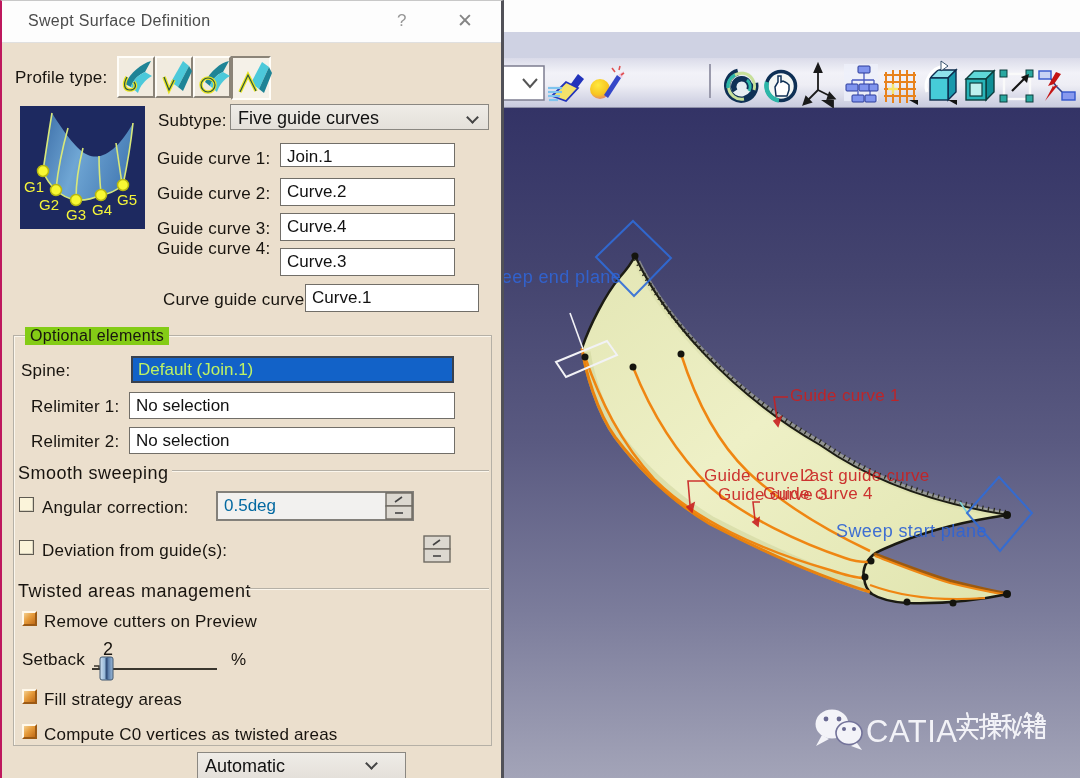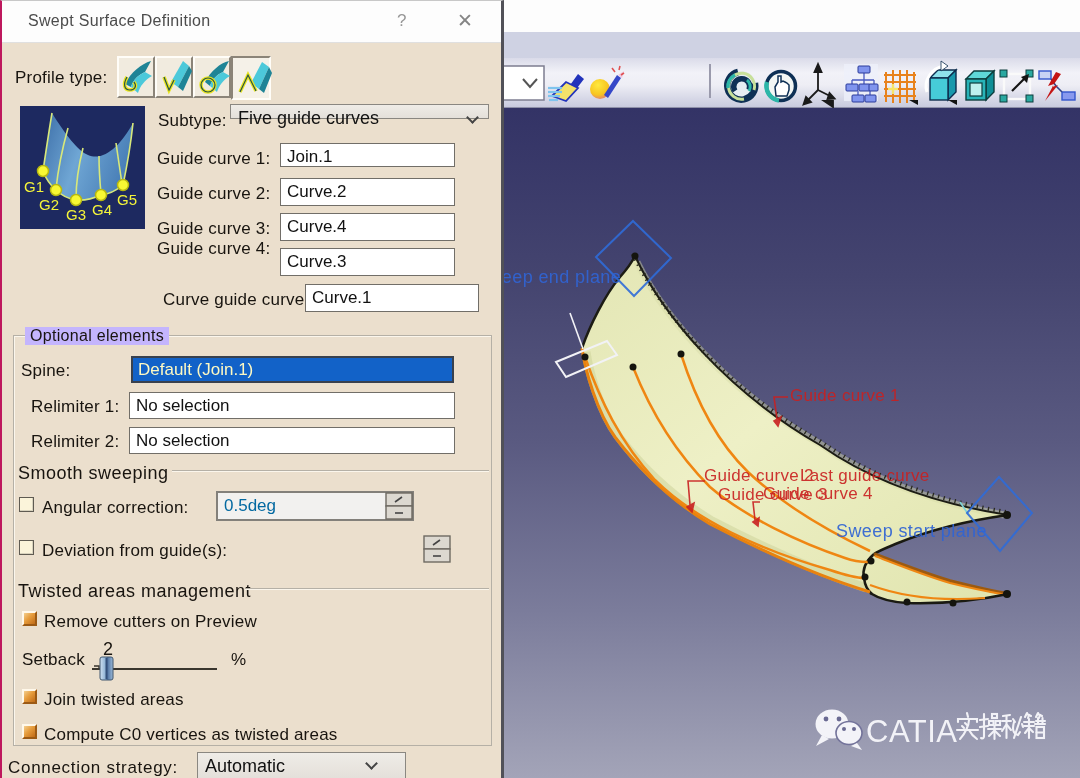--- a/index.html
+++ b/index.html
@@ -16,21 +16,21 @@
 #title .t{position:absolute;left:26px;top:11px;font-size:16px;color:#4c4c4c;letter-spacing:.3px}
 #title .q{position:absolute;left:395px;top:10px;font-size:17px;color:#979797}
 #title .x{position:absolute;left:455px;top:8px;font-size:19px;color:#858585}
 .lbl{position:absolute;font-size:17px;letter-spacing:.2px;color:#18140f;white-space:nowrap}
 .lbl15{position:absolute;font-size:18px;letter-spacing:.5px;color:#18140f;white-space:nowrap}
 .input{position:absolute;background:#fff;border:1px solid #716e68;font-size:17px;color:#111;padding:3px 0 0 6px;white-space:nowrap}
 .combo{position:absolute;background:linear-gradient(180deg,#efece7,#e4e0da);border:1px solid #8a8781;font-size:18px;color:#111;padding:3px 0 0 7px;white-space:nowrap}
 .chev{position:absolute;width:9px;height:9px;border:solid #444;border-width:0 0 2px 2px;transform:rotate(-45deg)}
 .spin{position:absolute;background:#f2f1ef;border:2px solid #83807a;font-size:17px;color:#0369a1;padding:3px 0 0 6px;white-space:nowrap}
 .grp{position:absolute;border:1px solid #b5b0a6;box-shadow:inset 1px 1px 0 #fbf6ec}
-.gl{position:absolute;font-size:16px;letter-spacing:.3px;color:#18140f;background:#c4b5fd;padding:0 5px;white-space:nowrap}
+.gl{position:absolute;font-size:16px;letter-spacing:.3px;color:#18140f;background:#84cc16;padding:0 5px;white-space:nowrap}
 .sep{position:absolute;height:2px;border-top:1px solid #b5b0a6;border-bottom:1px solid #fbf6ec}
 .cb{position:absolute;width:15px;height:15px;background:#fbf4da;border:1px solid #5f5b52;box-shadow:inset -1px -1px 0 #d8d2bd}
 .cbon{position:absolute;width:15px;height:15px;background:linear-gradient(135deg,#f4cf8e 0%,#e69c3c 45%,#c06a16 100%);border-top:2px solid #fff8ea;border-left:2px solid #fff8ea;border-right:2px solid #9c5a14;border-bottom:2px solid #9c5a14}
 .btn3{position:absolute;width:38px;height:42px;background:#f1ebdf;border-top:2px solid #fffdf8;border-left:2px solid #fffdf8;border-right:2px solid #8b8478;border-bottom:2px solid #8b8478}
 .btn3.dn{background:#f5f1e8;border-top:2px solid #8b8478;border-left:2px solid #8b8478;border-right:2px solid #fffdf8;border-bottom:2px solid #fffdf8}
 </style></head>
 <body>
 <div id="stage">
   <div id="appwhite" class="abs"></div>
   <div id="appband" class="abs"></div>
@@ -388,39 +388,39 @@
       <g font-family="Liberation Sans,sans-serif" font-size="15" fill="#f4f43a">
         <text x="4" y="86">G1</text>
           <text x="19" y="104">G2</text>
           <text x="46" y="114">G3</text>
         <text x="72" y="109">G4</text>
           <text x="97" y="99">G5</text>
       </g>
     </svg>
 
     <div class="lbl" style="left:156px;top:110px">Subtype:</div>
-    <div class="combo" style="left:228px;top:103px;width:259px;height:15px">Five guide curves</div>
+    <div class="combo" style="left:228px;top:103px;width:259px;height:26px">Five guide curves</div>
     <div class="chev" style="left:466px;top:112px"></div>
 
     <div class="lbl" style="left:155px;top:148px">Guide curve 1:</div>
     <div class="input" style="left:278px;top:142px;width:175px;height:24px">Join.1</div>
     <div class="lbl" style="left:155px;top:183px">Guide curve 2:</div>
     <div class="input" style="left:278px;top:177px;width:175px;height:28px">Curve.2</div>
     <div class="lbl" style="left:155px;top:218px">Guide curve 3:</div>
     <div class="input" style="left:278px;top:212px;width:175px;height:28px">Curve.4</div>
     <div class="lbl" style="left:155px;top:238px">Guide curve 4:</div>
     <div class="input" style="left:278px;top:247px;width:175px;height:28px">Curve.3</div>
     <div class="lbl" style="left:161px;top:289px">Curve guide curve:</div>
     <div class="input" style="left:303px;top:283px;width:174px;height:28px">Curve.1</div>
 
     <div class="grp" style="left:11px;top:334px;width:479px;height:411px"></div>
     <div class="gl" style="left:23px;top:326px">Optional elements</div>
 
     <div class="lbl" style="left:19px;top:360px">Spine:</div>
-    <div class="abs" style="left:129px;top:355px;width:323px;height:27px;background:#1262c8;border:2px solid #39414e;color:#fef9c3;font-size:17px;padding:2px 0 0 5px">Default (Join.1)</div>
+    <div class="abs" style="left:129px;top:355px;width:323px;height:27px;background:#1262c8;border:2px solid #39414e;color:#bef264;font-size:17px;padding:2px 0 0 5px">Default (Join.1)</div>
     <div class="lbl" style="left:29px;top:396px">Relimiter 1:</div>
     <div class="input" style="left:127px;top:391px;width:326px;height:27px">No selection</div>
     <div class="lbl" style="left:29px;top:431px">Relimiter 2:</div>
     <div class="input" style="left:127px;top:426px;width:326px;height:27px">No selection</div>
 
     <div class="lbl15" style="left:16px;top:462px">Smooth sweeping</div>
     <div class="sep" style="left:170px;top:469px;width:317px"></div>
     <div class="cb" style="left:17px;top:496px"></div>
     <div class="lbl" style="left:40px;top:497px">Angular correction:</div>
     <div class="spin" style="left:214px;top:490px;width:198px;height:30px">0.5deg</div>
@@ -459,21 +459,20 @@
             <stop offset="0.55" stop-color="#4a6e9e"></stop>
             <stop offset="1" stop-color="#9cbad8"></stop>
       </linearGradient>
         </defs>
       <rect x="13" y="6" width="13" height="23" rx="2" fill="url(#sl)" stroke="#40566e" stroke-width="1"></rect>
       <line x1="19.5" y1="7" x2="19.5" y2="28" stroke="#34507a" stroke-width="2"></line>
     </svg>
     <div class="lbl" style="left:229px;top:649px">%</div>
 
     <div class="cbon" style="left:20px;top:688px"></div>
-    <div class="lbl" style="left:42px;top:689px">Join twisted areas</div>
+    <div class="lbl" style="left:42px;top:689px">Fill strategy areas</div>
     <div class="cbon" style="left:20px;top:723px"></div>
     <div class="lbl" style="left:42px;top:724px">Compute C0 vertices as twisted areas</div>
 
-    <div class="lbl" style="left:6px;top:757px;letter-spacing:.7px">Connection strategy:</div>
     <div class="combo" style="left:195px;top:751px;width:209px;height:27px">Automatic</div>
     <div class="chev" style="left:365px;top:758px"></div>
   </div>
 </div>
 
 </body></html>

